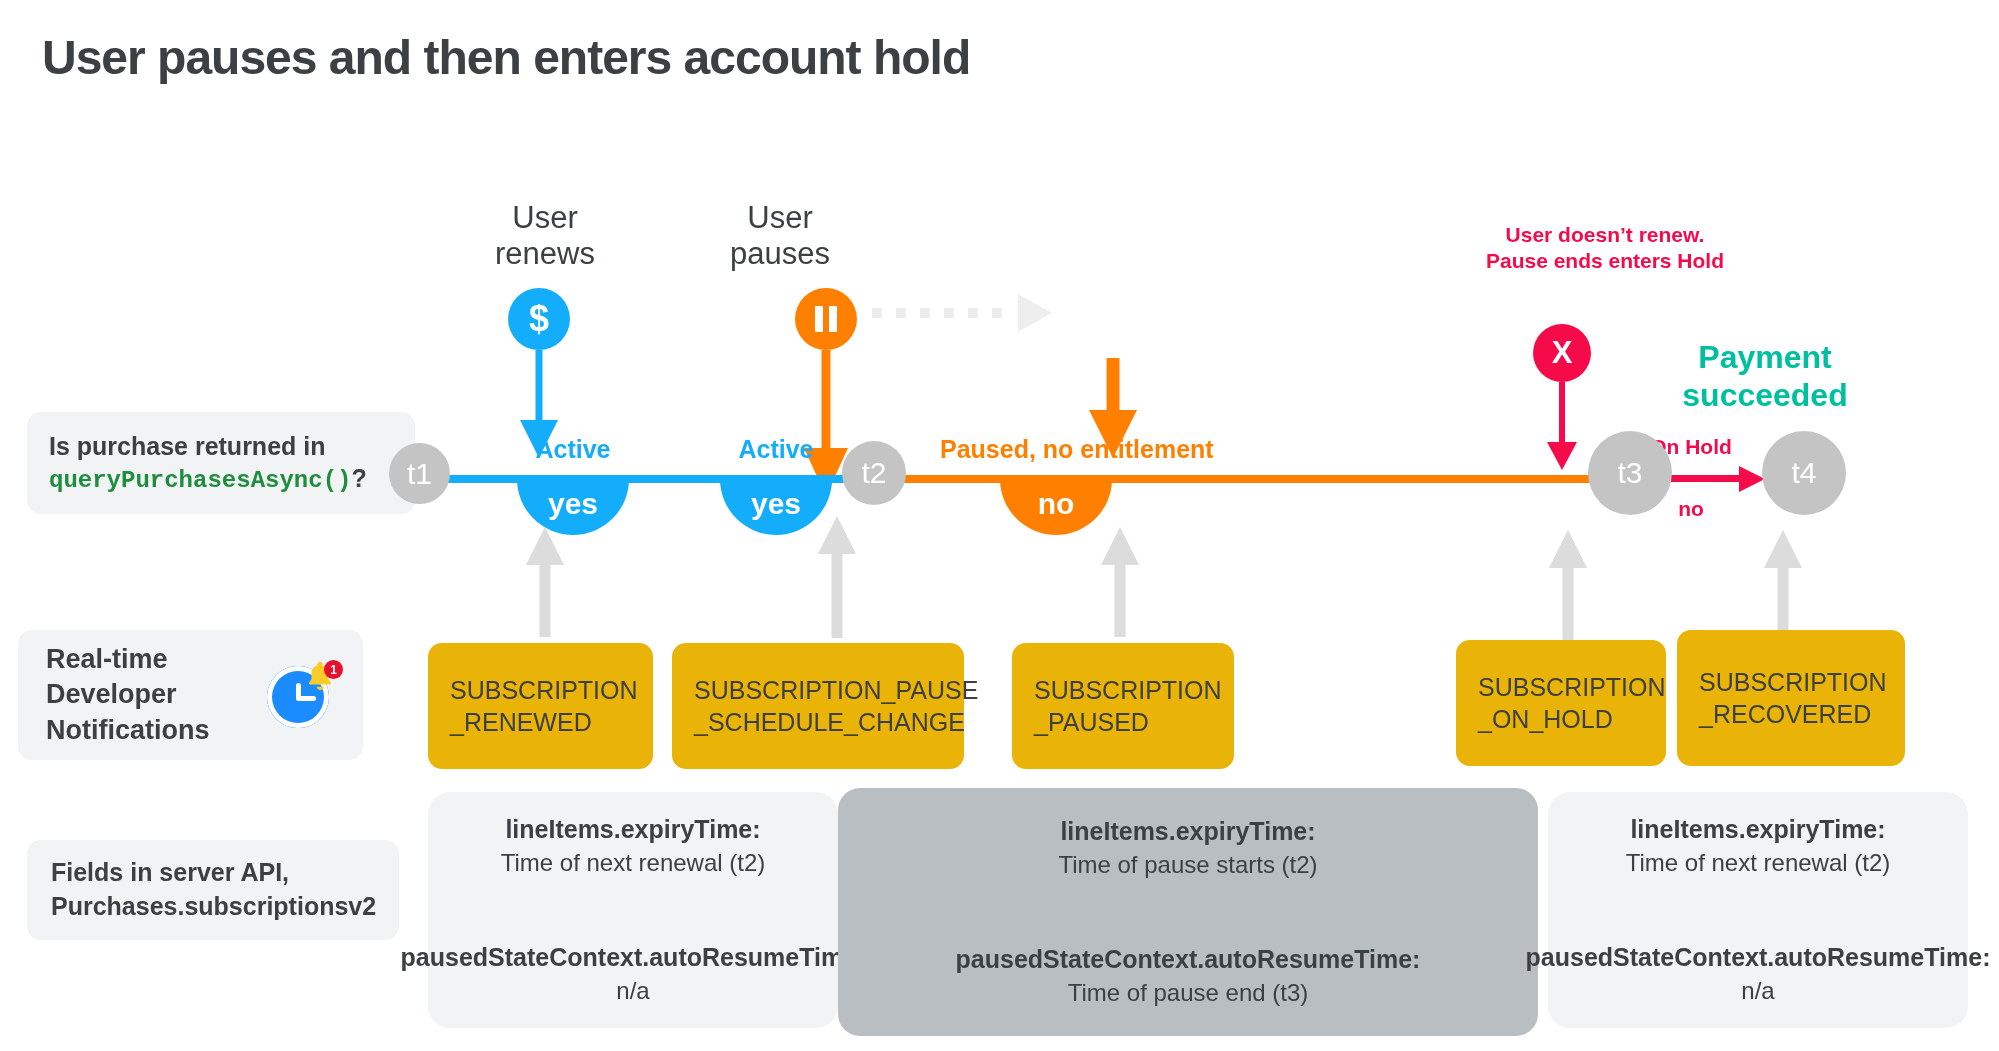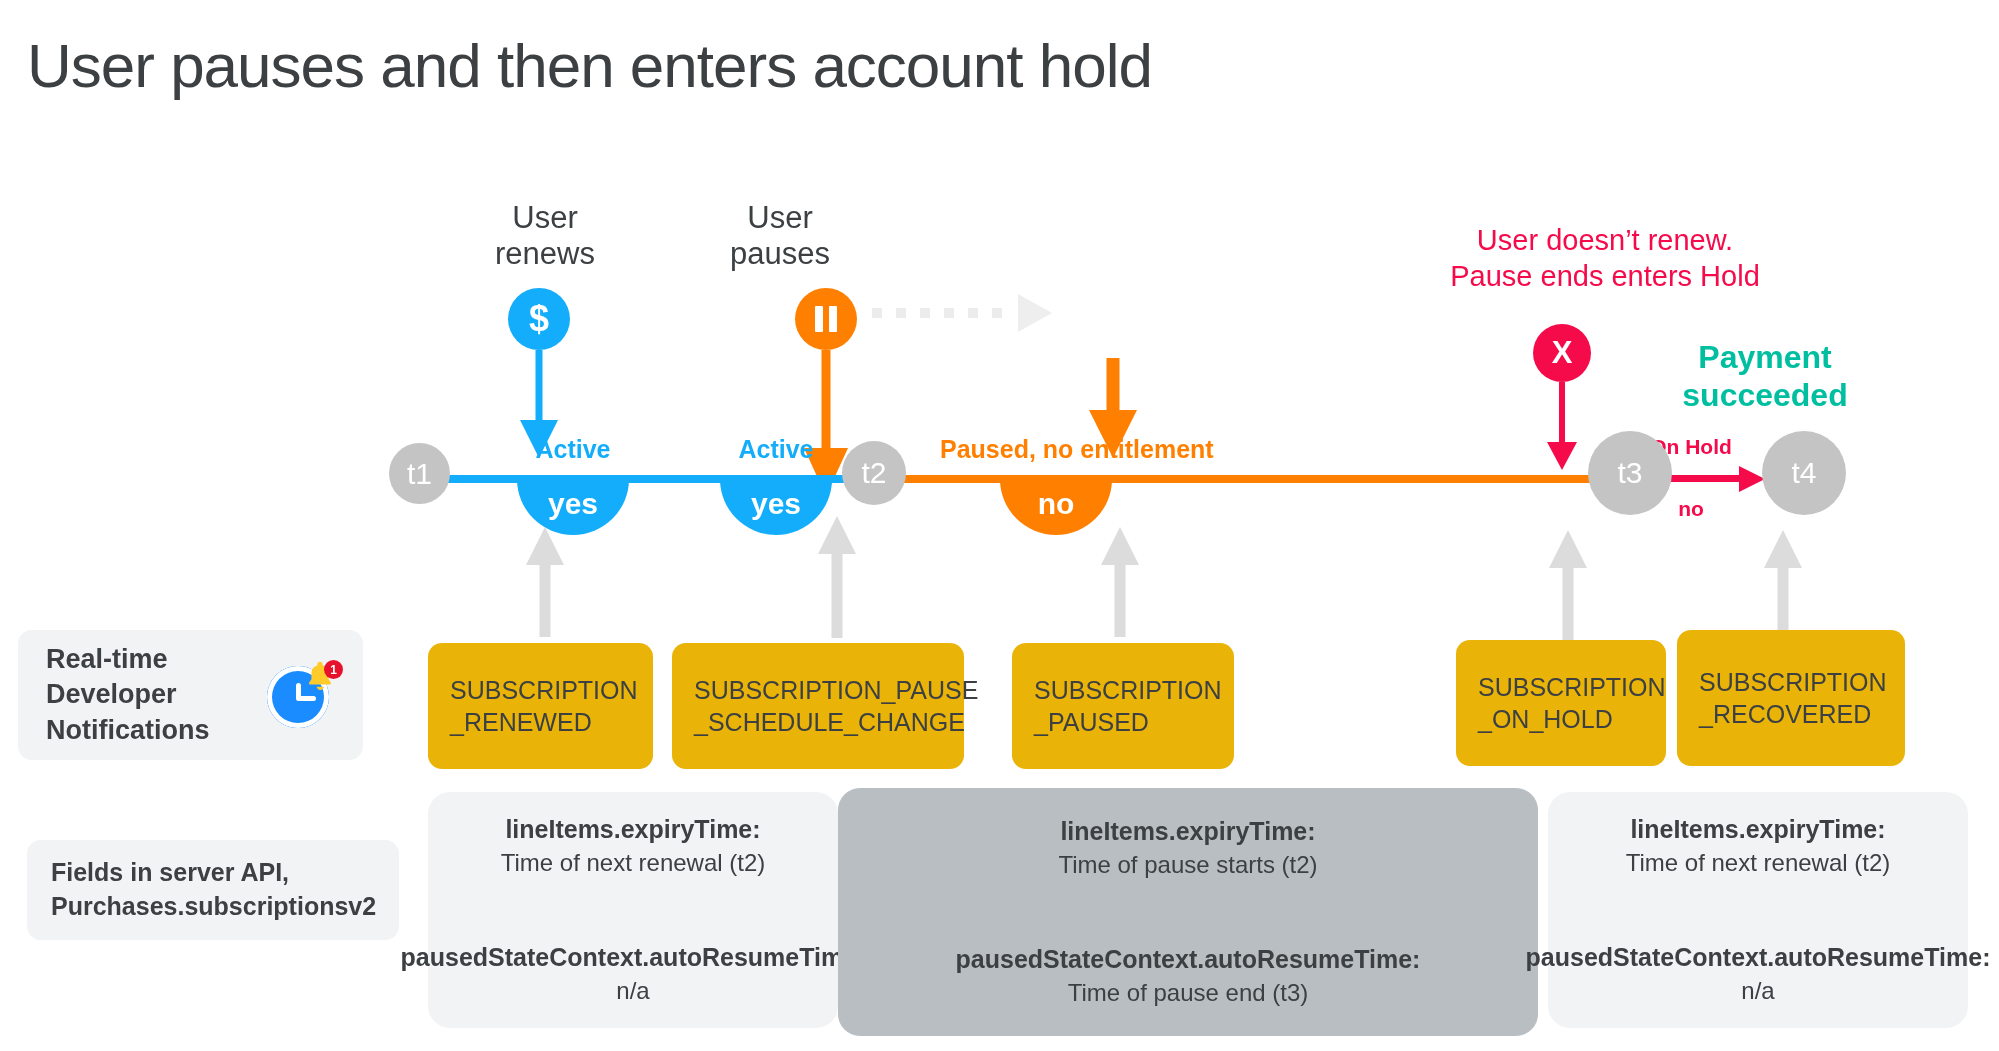--- a/index.html
+++ b/index.html
@@ -6,22 +6,22 @@
   body{
     width:1999px;height:1051px;background:#ffffff;overflow:hidden;
     font-family:"Liberation Sans","DejaVu Sans",sans-serif;
     color:#3c4043;position:relative;
   }
   .stage{position:absolute;inset:0;}
   .abs{position:absolute;}
 
   
   #page-title{
-    left:27px;top:32px;width:1500px;
-    font-size:62px;font-weight:400;letter-spacing:-1px;
+    left:42px;top:32px;width:1500px;
+    font-size:48px;font-weight:700;letter-spacing:-1px;
     color:#3c4043;line-height:1.1;white-space:nowrap;
   }
 
   
   .row-label{
     background:#f1f3f4;border-radius:14px;
     display:flex;align-items:center;
     padding:0 26px;box-sizing:border-box;
     font-weight:700;color:#3c4043;
   }
@@ -48,21 +48,21 @@
     display:flex;align-items:center;justify-content:center;line-height:1;
   }
 
   
   .evt-caption{
     text-align:center;font-size:31px;line-height:1.15;color:#3c4043;font-weight:400;
   }
   #cap-renews{left:455px;top:200px;width:180px;}
   #cap-pauses{left:690px;top:200px;width:180px;}
   #cap-pause-starts{left:1030px;top:272px;width:190px;color:#ff8000;font-weight:700;font-size:32px;}
-  #cap-no-renew{left:1345px;top:222px;width:520px;color:#f50a4a;font-weight:400;font-size:29px;line-height:1.25;}
+  #cap-no-renew{left:1345px;top:222px;width:520px;color:#f50a4a;font-weight:700;font-size:21px;line-height:1.25;}
   #cap-payment{left:1640px;top:338px;width:250px;color:#00bfa0;font-weight:700;font-size:32px;line-height:1.2;}
 
   
   .evt-circle{
     border-radius:50%;display:flex;align-items:center;justify-content:center;
     color:#fff;font-weight:700;
   }
   #evt-dollar{left:508px;top:288px;width:62px;height:62px;background:#14adfb;font-size:36px;}
   #evt-pause{left:795px;top:288px;width:62px;height:62px;background:#ff8000;}
   #evt-pause .bar{width:8px;height:26px;background:#fff;border-radius:1px;margin:0 3px;}
@@ -156,20 +156,26 @@
   .field-panel .spacer{height:34px;}
 </style>
 </head>
 <body>
 
 <div class="stage">
 
   <div class="abs" id="page-title">User pauses and then enters account hold</div>
 
 
+  <div class="abs row-label" id="label-query">
+    <div>
+      <span>Is purchase returned in</span><br>
+      <span class="code">queryPurchasesAsync()</span><span>?</span>
+    </div>
+  </div>
 
   <div class="abs row-label" id="label-rtdn">
     <span style="white-space:pre-line">Real-time
 Developer
 Notifications</span>
     <span class="rtdn-icon">
       <span class="clock"></span>
       <span class="hand-v"></span>
       <span class="hand-h"></span>
       <svg class="bell" viewBox="0 0 40 40">

